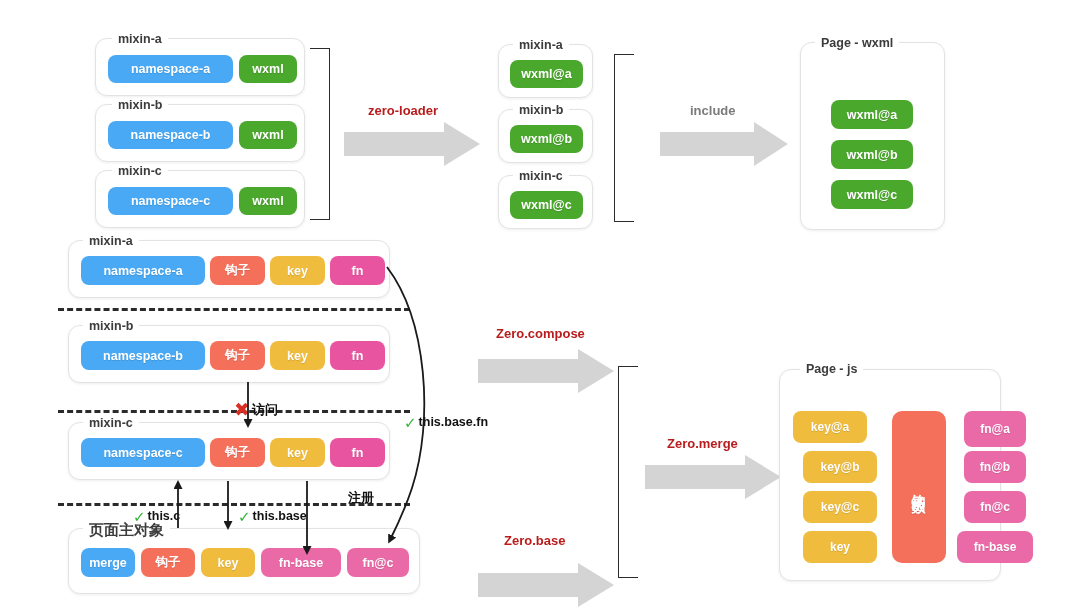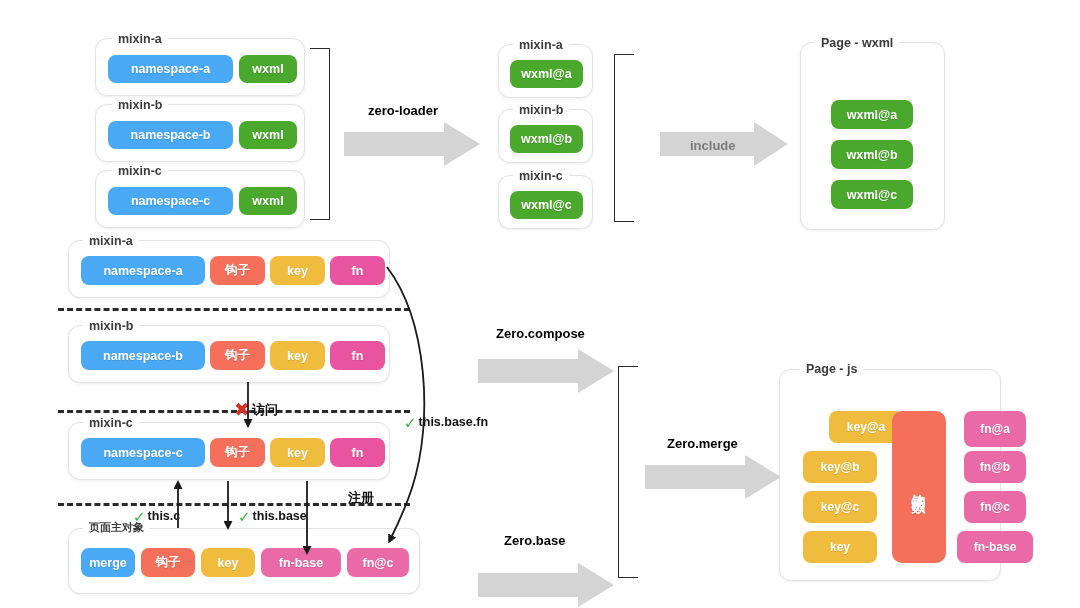--- a/index.html
+++ b/index.html
@@ -7,21 +7,21 @@
        font-family:"Liberation Sans","DejaVu Sans",sans-serif;}
   #stage{position:absolute;left:0;top:0;width:1080px;height:608px;}
 
   
   .card{position:absolute;box-sizing:border-box;border:1px solid #e3e3e3;
         border-radius:12px;background:#ffffff;
         box-shadow:0 1px 3px rgba(0,0,0,0.07);}
   .card-title{position:absolute;background:#ffffff;padding:0 6px;
               font-size:12.5px;font-weight:bold;color:#3c3c3c;
               white-space:nowrap;line-height:1;}
-  .card-title.cn{font-size:11px;}
+  .card-title.cn{font-size:15px;}
 
   
   .pill{position:absolute;box-sizing:border-box;border-radius:8px;
         display:flex;align-items:center;justify-content:center;
         color:#ffffff;font-weight:bold;font-size:12.5px;
         text-shadow:0 1px 1px rgba(0,0,0,0.12);white-space:nowrap;}
   .pill.blue{background:#49a9f4;}
   .pill.green{background:#4aa82c;}
   .pill.orange{background:#f4705a;}
   .pill.yellow{background:#efbc3e;}
@@ -29,21 +29,21 @@
   .pill.pink-soft{background:#ea6aa8;}
   .pill.small{font-size:12px;}
   .pill.vertical{writing-mode:vertical-rl;text-orientation:upright;
                  letter-spacing:2px;font-size:14px;border-radius:10px;}
 
   
   .arrow{position:absolute;}
   .arrow svg{display:block;}
   .arrow-label{position:absolute;font-size:13px;font-weight:bold;
                white-space:nowrap;line-height:1;}
-  .arrow-label.blue{color:#000000;}
+  .arrow-label.blue{color:#b91c1c;}
   .arrow-label.grey{color:#7b7b7b;}
 
   
   .bracket{position:absolute;box-sizing:border-box;
            border:1.6px solid #2b2b2b;background:transparent;}
   .bracket.right{border-left:none;}
   .bracket.left{border-right:none;}
 
   
   .dashed{position:absolute;height:0;border-top:3px dashed #2b2b2b;}
@@ -107,21 +107,21 @@
     <span class="pill green" style="left:11px;top:15px;width:73px;height:28px;">wxml@c</span>
   </div>
 
   <div class="bracket left" style="left:614px;top:54px;width:20px;height:168px;"></div>
 
   <div class="arrow" style="left:660px;top:122px;">
     <svg width="128" height="44" viewBox="0 0 128 44">
       <path d="M0,10 L94,10 L94,0 L128,22 L94,44 L94,34 L0,34 Z" fill="#d4d4d4"></path>
     </svg>
   </div>
-  <span class="arrow-label grey" style="left:690px;top:104px;margin-top:35px;">include</span>
+  <span class="arrow-label grey" style="left:690px;top:104px;">include</span>
 
   <div class="card" style="left:800px;top:42px;width:145px;height:188px;">
     <span class="card-title" style="left:14px;top:-6px;">Page - wxml</span>
     <span class="pill green" style="left:30px;top:57px;width:82px;height:29px;">wxml@a</span>
     <span class="pill green" style="left:30px;top:97px;width:82px;height:29px;">wxml@b</span>
     <span class="pill green" style="left:30px;top:137px;width:82px;height:29px;">wxml@c</span>
   </div>
 
   <div class="card" style="left:68px;top:240px;width:322px;height:58px;">
     <span class="card-title" style="left:14px;top:-6px;">mixin-a</span>
@@ -201,21 +201,21 @@
   <div class="arrow" style="left:645px;top:455px;">
     <svg width="136" height="44" viewBox="0 0 136 44">
       <path d="M0,10 L100,10 L100,0 L136,22 L100,44 L100,34 L0,34 Z" fill="#d4d4d4"></path>
     </svg>
   </div>
   <span class="arrow-label blue" style="left:667px;top:437px;">Zero.merge</span>
 
   <div class="card" style="left:779px;top:369px;width:222px;height:212px;">
     <span class="card-title" style="left:20px;top:-7px;">Page - js</span>
 
-    <span class="pill yellow small" style="left:13px;top:41px;width:74px;height:32px;margin-left:36px;">key@a</span>
+    <span class="pill yellow small" style="left:13px;top:41px;width:74px;height:32px;">key@a</span>
     <span class="pill yellow small" style="left:23px;top:81px;width:74px;height:32px;">key@b</span>
     <span class="pill yellow small" style="left:23px;top:121px;width:74px;height:32px;">key@c</span>
     <span class="pill yellow small" style="left:23px;top:161px;width:74px;height:32px;">key</span>
 
     <span class="pill orange vertical" style="left:112px;top:41px;width:54px;height:152px;">钩子函数</span>
 
     <span class="pill pink-soft small" style="left:184px;top:41px;width:62px;height:36px;">fn@a</span>
     <span class="pill pink-soft small" style="left:184px;top:81px;width:62px;height:32px;">fn@b</span>
     <span class="pill pink-soft small" style="left:184px;top:121px;width:62px;height:32px;">fn@c</span>
     <span class="pill pink-soft small" style="left:177px;top:161px;width:76px;height:32px;">fn-base</span>

